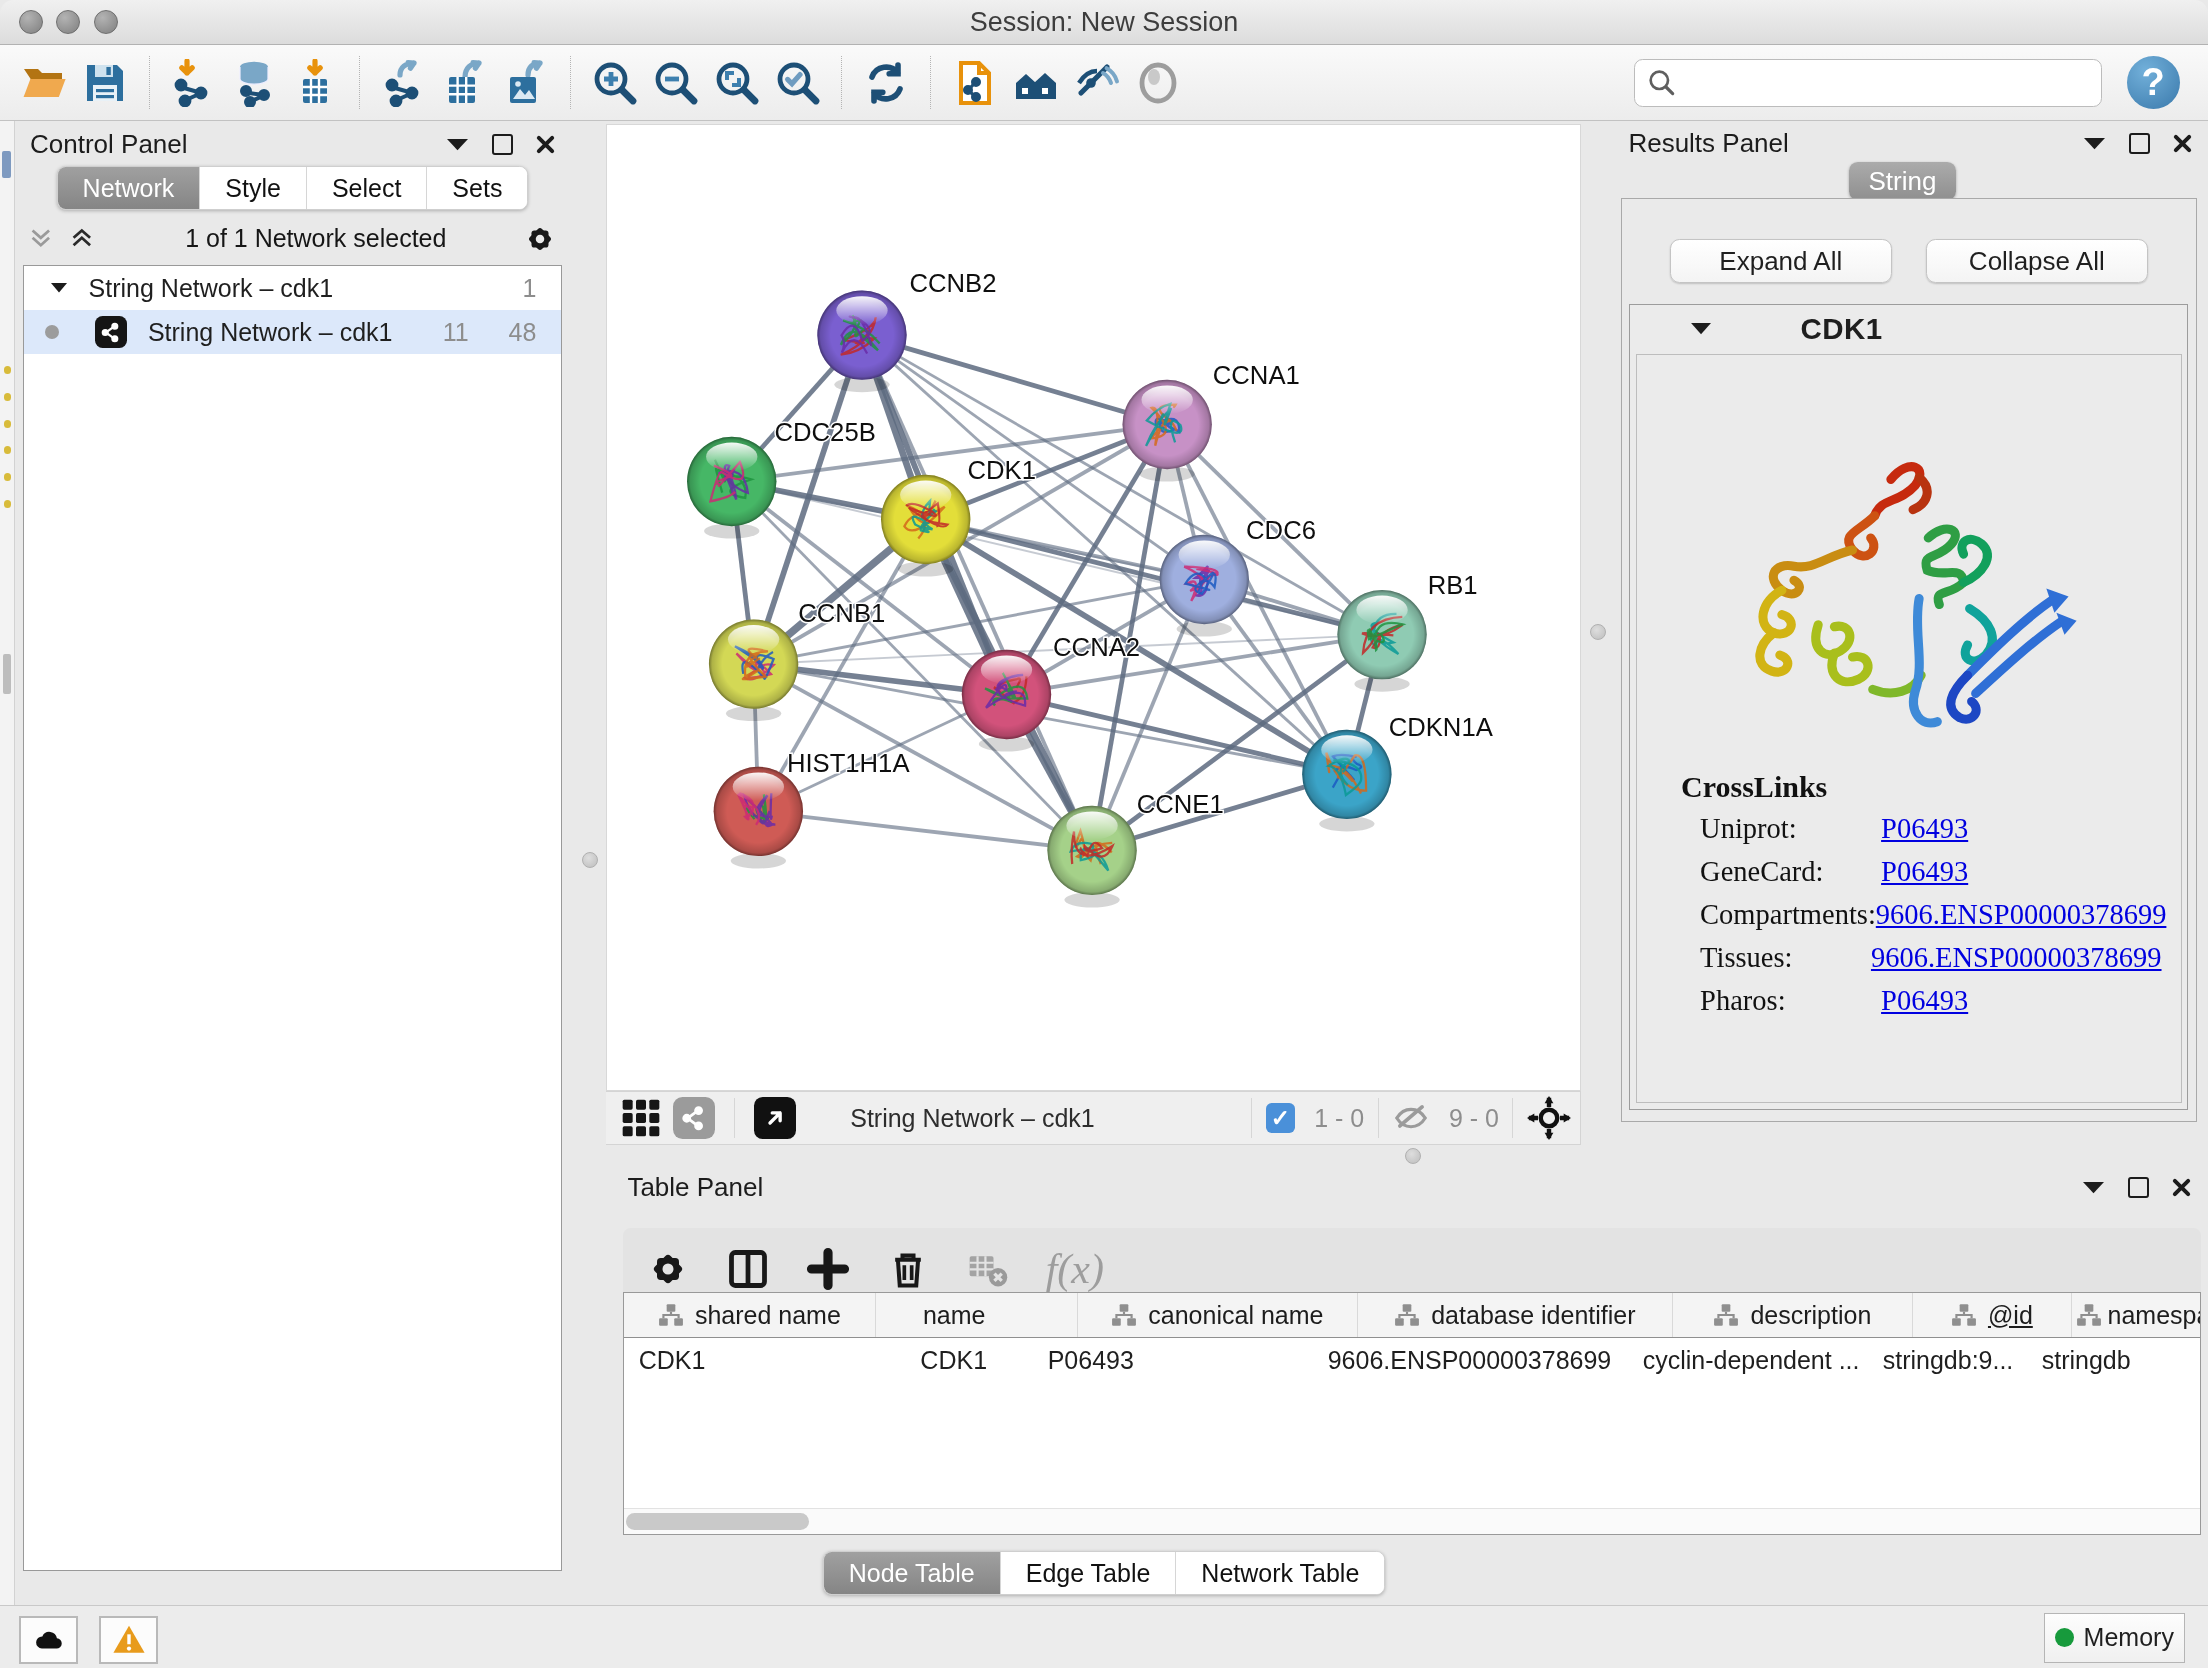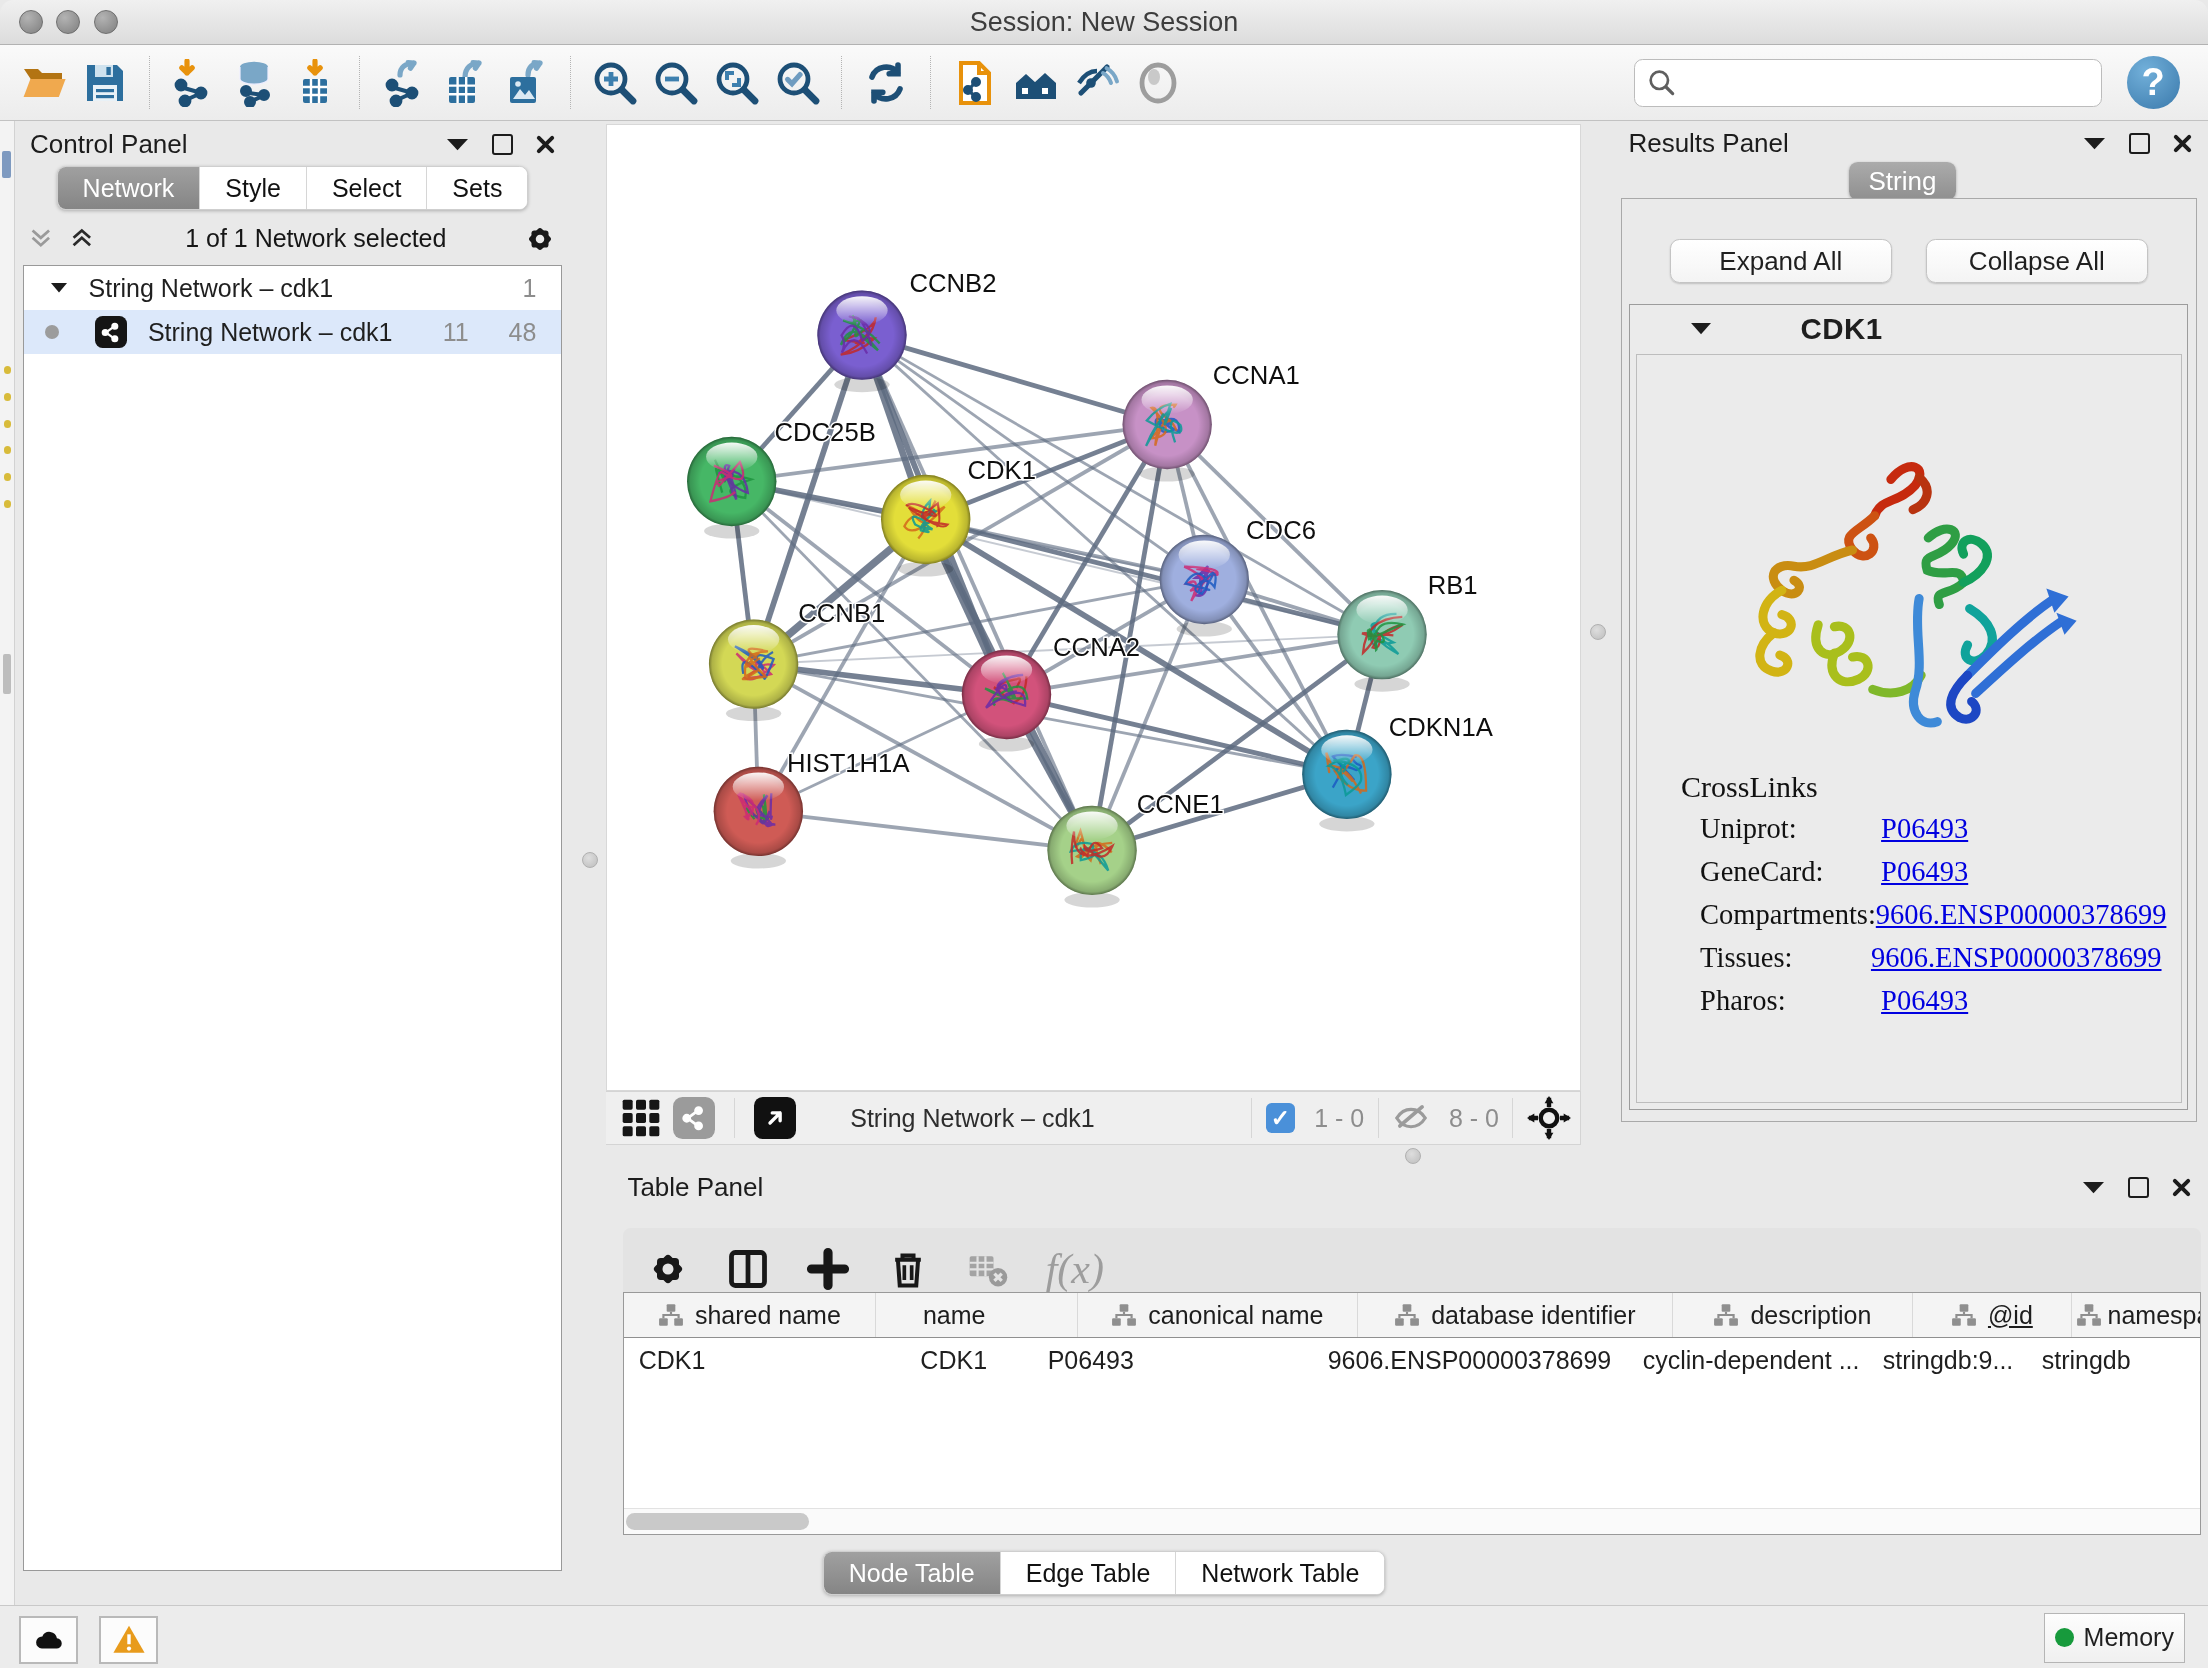--- a/index.html
+++ b/index.html
@@ -77,21 +77,21 @@
   .rp-outer{position:absolute;left:3.8px;top:74px;width:576px;height:924px;background:#eaeaea;border:1.9px solid #a9a9a9;box-sizing:border-box;}
   .rp-buttons{display:flex;justify-content:center;gap:34px;margin-top:40px;}
   .rp-btn{min-width:186px;height:42px;background:linear-gradient(#ffffff,#f4f4f4);border:1px solid #c4c4c4;border-radius:9.5px;
     font-size:26px;display:flex;align-items:center;justify-content:center;box-shadow:0 1px 1.9px rgba(0,0,0,.18);padding:0 17px;}
   .rp-section{position:absolute;left:7.6px;top:105px;right:7.6px;bottom:11.4px;border:1.9px solid #9c9c9c;background:#ebebeb;box-sizing:border-box;}
   .rp-sec-head{height:48px;display:flex;align-items:center;padding-left:61px;}
   .rp-gene{font-size:29.5px;font-weight:bold;margin-left:88px;letter-spacing:0.5px;}
   .rp-sec-body{position:absolute;left:5.7px;top:49px;right:5.7px;bottom:5.7px;border:1px solid #bdbdbd;background:#ebebeb;}
   .rp-desc{font-size:27px;padding:13.3px 0 0 49px;}
   .protein{position:absolute;left:76px;top:82px;}
-  .xl-head{position:absolute;left:44px;top:415px;font-family:"Liberation Serif",serif;font-weight:normal;font-size:30px;color:#111;}
+  .xl-head{position:absolute;left:44px;top:415px;font-family:"Liberation Serif",serif;font-weight:bold;font-size:30px;color:#111;}
   .xl-rows{position:absolute;left:63px;top:458px;right:19px;}
   .xl-row{height:43px;display:flex;font-family:"Liberation Serif",serif;font-size:28.5px;}
   .xl-label{width:181px;color:#111;}
   .xl-link{color:#0000e0;text-decoration:underline;}
   
   .table-panel{position:absolute;left:616px;top:1168px;width:1592px;height:371px;}
   .tp-header{height:38px;display:flex;align-items:center;padding:0 11.4px;}
   .tp-header .ph-icons{margin-left:auto;padding-right:5.7px;}
   .tp-toolbar{position:absolute;left:6.7px;top:60px;right:6.7px;height:82px;background:#e3e3e3;border-radius:7.6px 7.6px 0 0;
     display:flex;align-items:center;padding:0 23px;gap:36px;box-sizing:border-box;}
@@ -582,21 +582,21 @@
   <span class="nt-title">String Network – cdk1</span>
   <div style="margin-left:auto;display:flex;align-items:center">
     <div class="nt-sep"></div>
     <span class="checkbox">✓</span>
     <span class="nt-counts">1 - 0</span>
     <div class="nt-sep"></div>
     <svg width="38" height="38" viewBox="0 0 24 24">
         <path d="M3 12c2.5-4 6-5.5 9-5.5S18.5 8 21 12c-2.5 4-6 5.5-9 5.5S5.5 16 3 12z" fill="none" stroke="#9b9b9b" stroke-width="2"></path>
         <path d="M5 17 19 5" stroke="#9b9b9b" stroke-width="2.4" stroke-linecap="round"></path>
       </svg>
-    <span class="nt-counts">8 - 0</span>
+    <span class="nt-counts">9 - 0</span>
     <div class="nt-sep"></div>
     <svg width="44" height="44" viewBox="0 0 24 24">
         <circle cx="12" cy="12" r="4.5" fill="none" stroke="#111" stroke-width="2.4"></circle>
         <path d="M12 1v5M12 18v5M1 12h5M18 12h5" stroke="#111" stroke-width="2.4"></path>
         <polygon points="12,0 9.6,4 14.4,4" fill="#111"></polygon>
         <polygon points="12,24 9.6,20 14.4,20" fill="#111"></polygon>
         <polygon points="0,12 4,9.6 4,14.4" fill="#111"></polygon>
         <polygon points="24,12 20,9.6 20,14.4" fill="#111"></polygon>
       </svg>
   </div>

